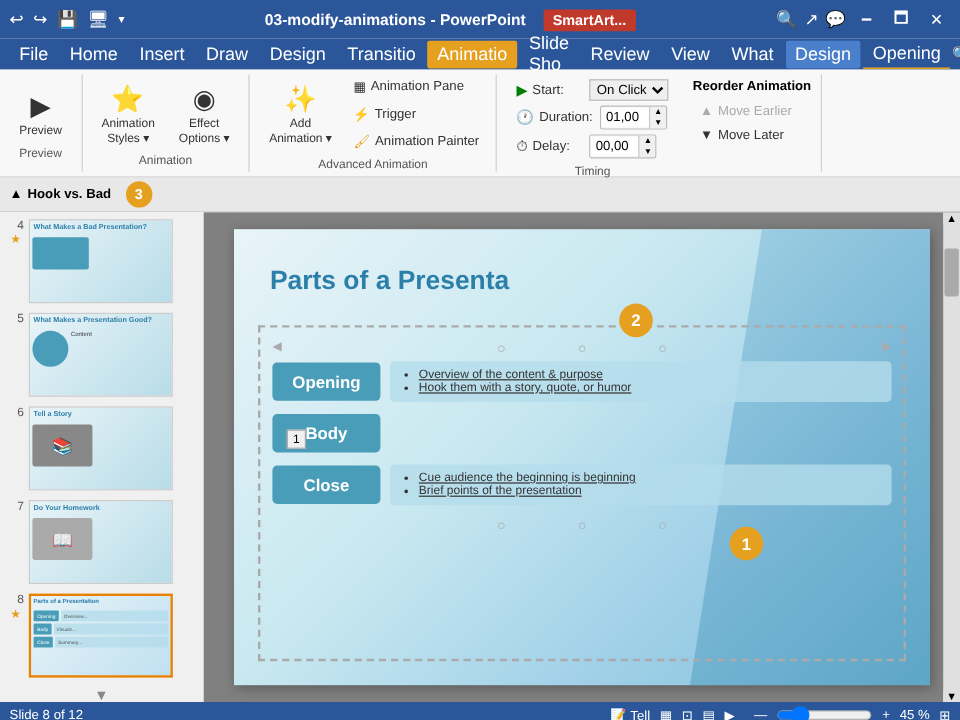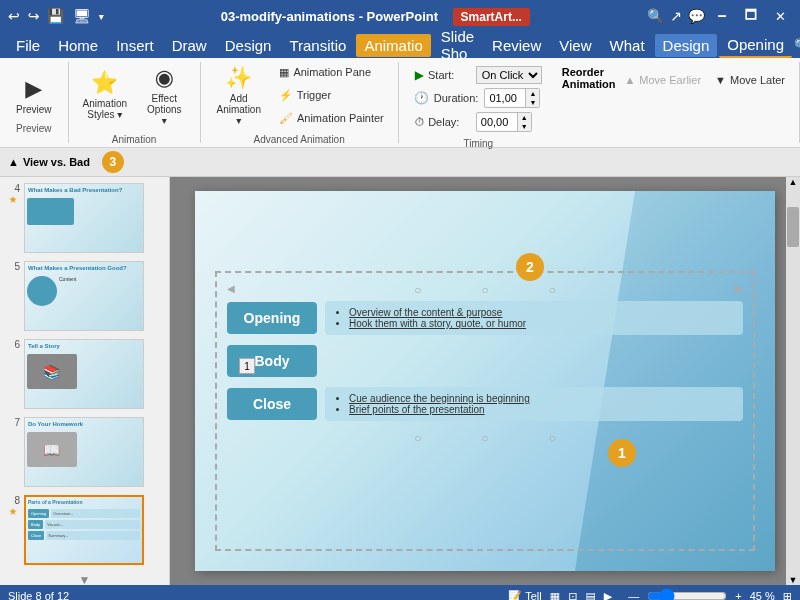--- a/index.html
+++ b/index.html
@@ -113,21 +113,21 @@
     }
     .timing-input input {
       width: 40px;
       border: none;
       padding: 2px 4px;
       font-size: 11px;
       outline: none;
     }
     .timing-spinner { display: flex; flex-direction: column; border-left: 1px solid #bbb; }
     .timing-spinner button { background: #f0f0f0; border: none; font-size: 7px; padding: 1px 3px; cursor: pointer; line-height: 1; }
-    .reorder-section { display: flex; flex-direction: row; gap: 2px; }
+    .reorder-section { display: flex; flex-direction: column; gap: 2px; }
 
     
     .main-area {
       display: flex;
       height: calc(600px - 32px - 26px - 90px - 22px - 22px);
     }
 
     
     .slide-panel {
       width: 170px;
@@ -447,21 +447,21 @@
       <button class="ribbon-btn-small">
         <span>▼</span>
         <span>Move Later</span>
       </button>
     </div>
   </div>
 </div>
 
 <div class="panel-header">
   <span style="cursor:pointer;">▲</span>
-  <span>View vs. Bad</span>
+  <span>Hook vs. Bad</span>
   <div class="callout anno-3" style="position:relative;top:0;left:8px;width:22px;height:22px;font-size:12px;">
     <span>3</span>
   </div>
 </div>
 
 <div class="main-area">
 
   <div class="slide-panel">
 
     <div class="slide-thumb">
@@ -555,20 +555,21 @@
       <span>1</span>
     </div>
 
     <div class="callout anno-2" style="top:76px;left:346px;position:absolute;z-index:20;">
       <span>2</span>
     </div>
 
     <div class="slide-canvas">
       <div class="slide-deco"></div>
 
+      <div class="slide-title">Parts of a Presenta</div>
 
       <div class="smartart-container">
 
         <div class="anim-number">1</div>
 
         <div style="display:flex;justify-content:space-between;margin-bottom:4px;">
           <span style="color:#aaa;font-size:10px;">◀</span>
           <div style="display:flex;gap:60px;">
             <span style="color:#aaa;">○</span>
             <span style="color:#aaa;">○</span>

